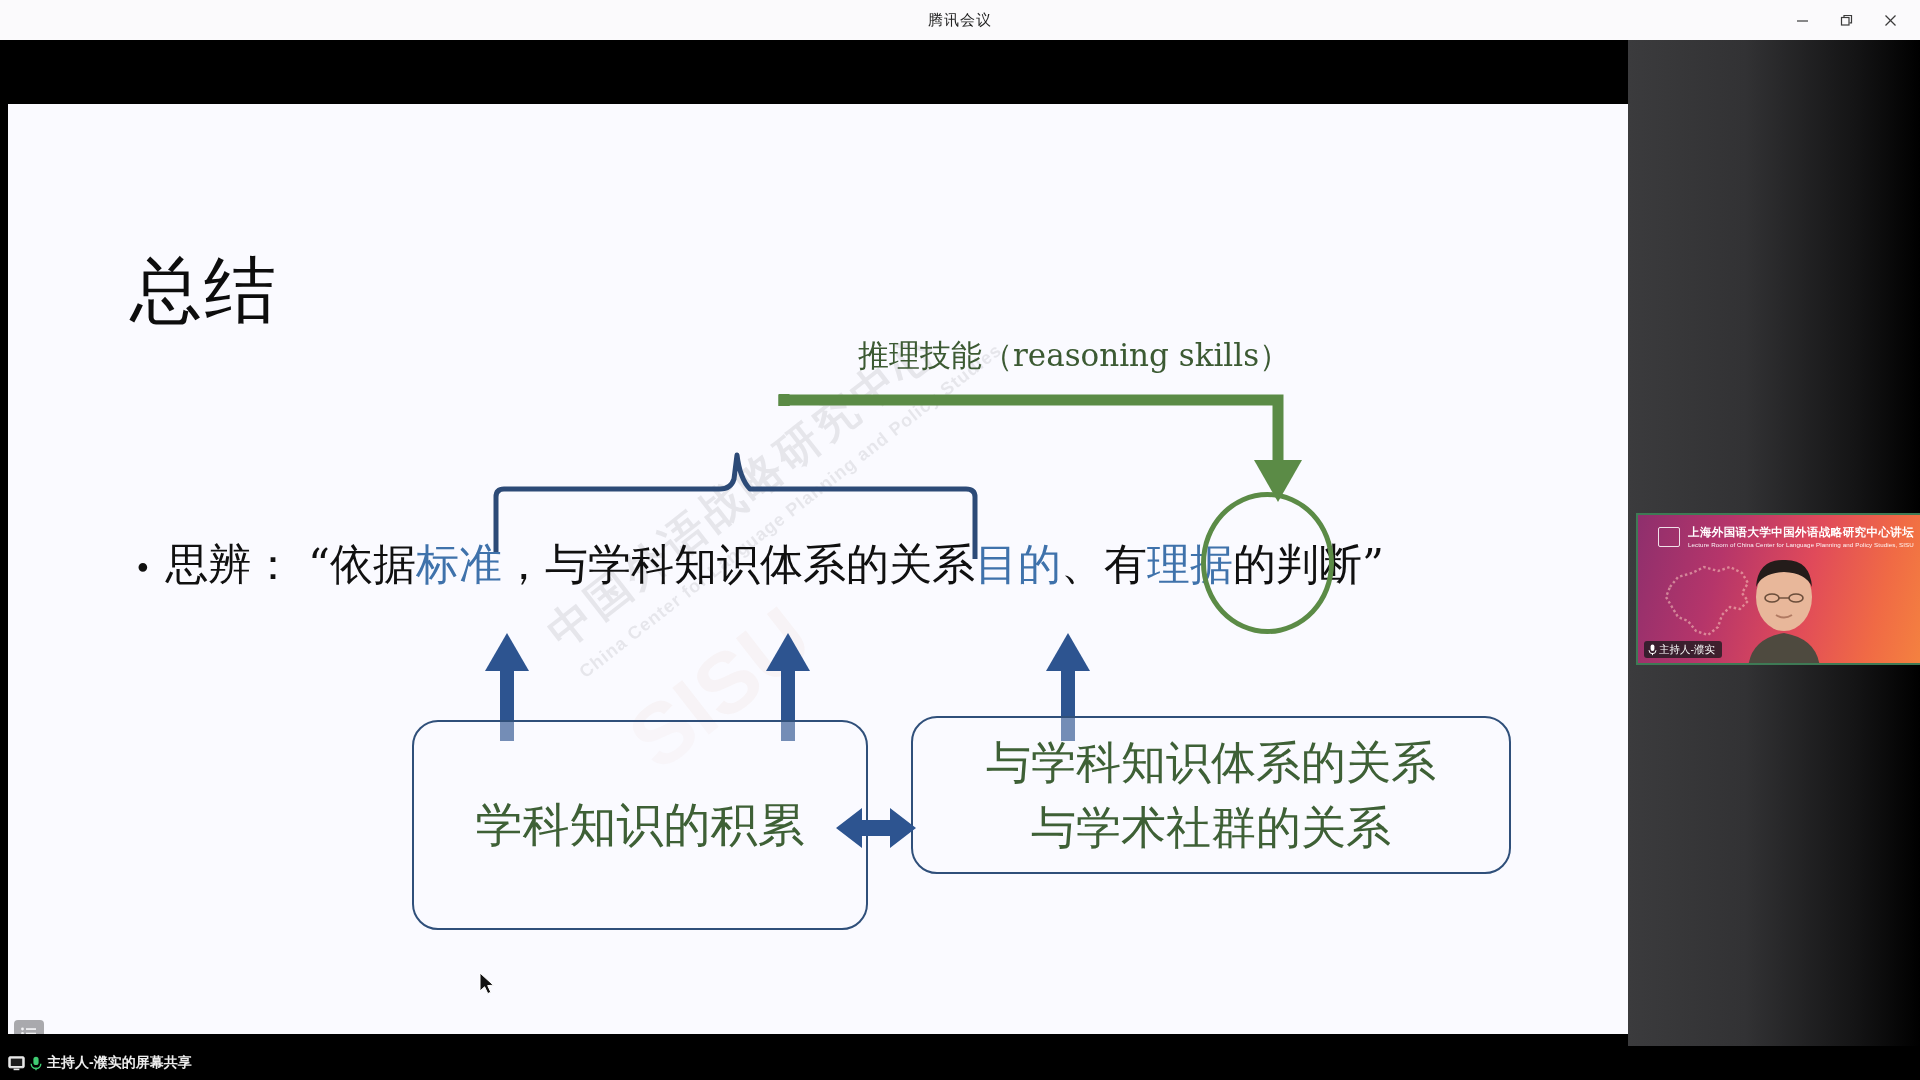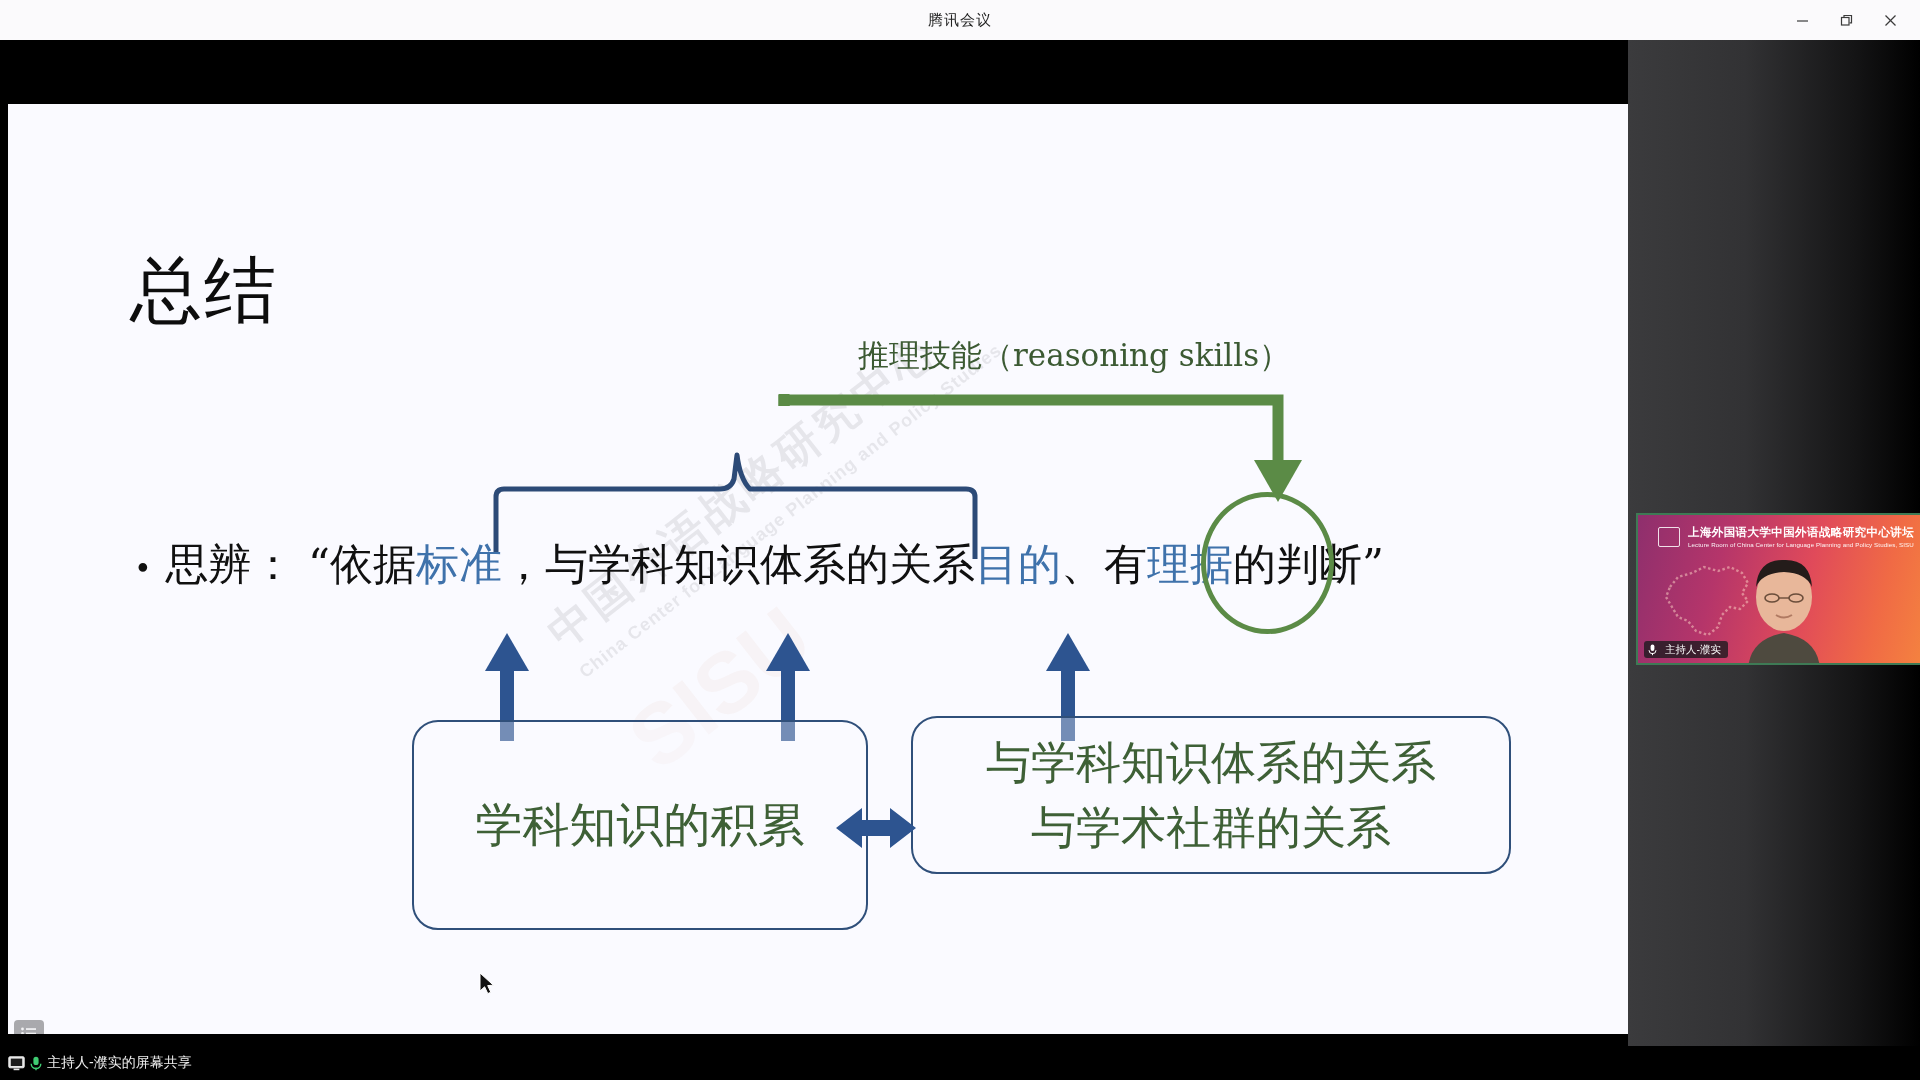--- a/index.html
+++ b/index.html
@@ -123,27 +123,27 @@
   #vheader .logo {
     position:absolute; left:0; top:2px; width:22px; height:20px;
     border:1.5px solid rgba(255,255,255,.85); border-radius:2px;
   }
   #vheader .h1 { margin-left:30px; font-size:11.5px; font-weight:bold; letter-spacing:.4px; white-space:nowrap; }
   #vheader .h2 { margin-left:30px; font-size:6.2px; letter-spacing:.1px; white-space:nowrap; opacity:.95; margin-top:1px; }
   .person { position:absolute; }
   #vname {
     position:absolute; left:6px; bottom:5px; height:17px; padding:0 7px 0 4px;
     background:rgba(25,25,30,.78); border-radius:3px;
-    display:flex; align-items:center; gap:8px; color:#fff; font-size:10.5px; white-space:nowrap;
+    display:flex; align-items:center; gap:2px; color:#fff; font-size:10.5px; white-space:nowrap;
   }
 
   
   #statusbar {
     position:absolute; left:0; bottom:0; width:1920px; height:34px;
-    background:#000; display:flex; align-items:center; padding-left:8px; gap:5px;
+    background:#000; display:flex; align-items:center; padding-left:8px; gap:5px;font-weight:bold;
   }
   #statusbar .stxt { color:#ededed; font-size:14px; }
   #statusbar svg { display:block; }
 </style>
 </head>
 <body>
 
 <div id="app">
 
   <div id="titlebar">

